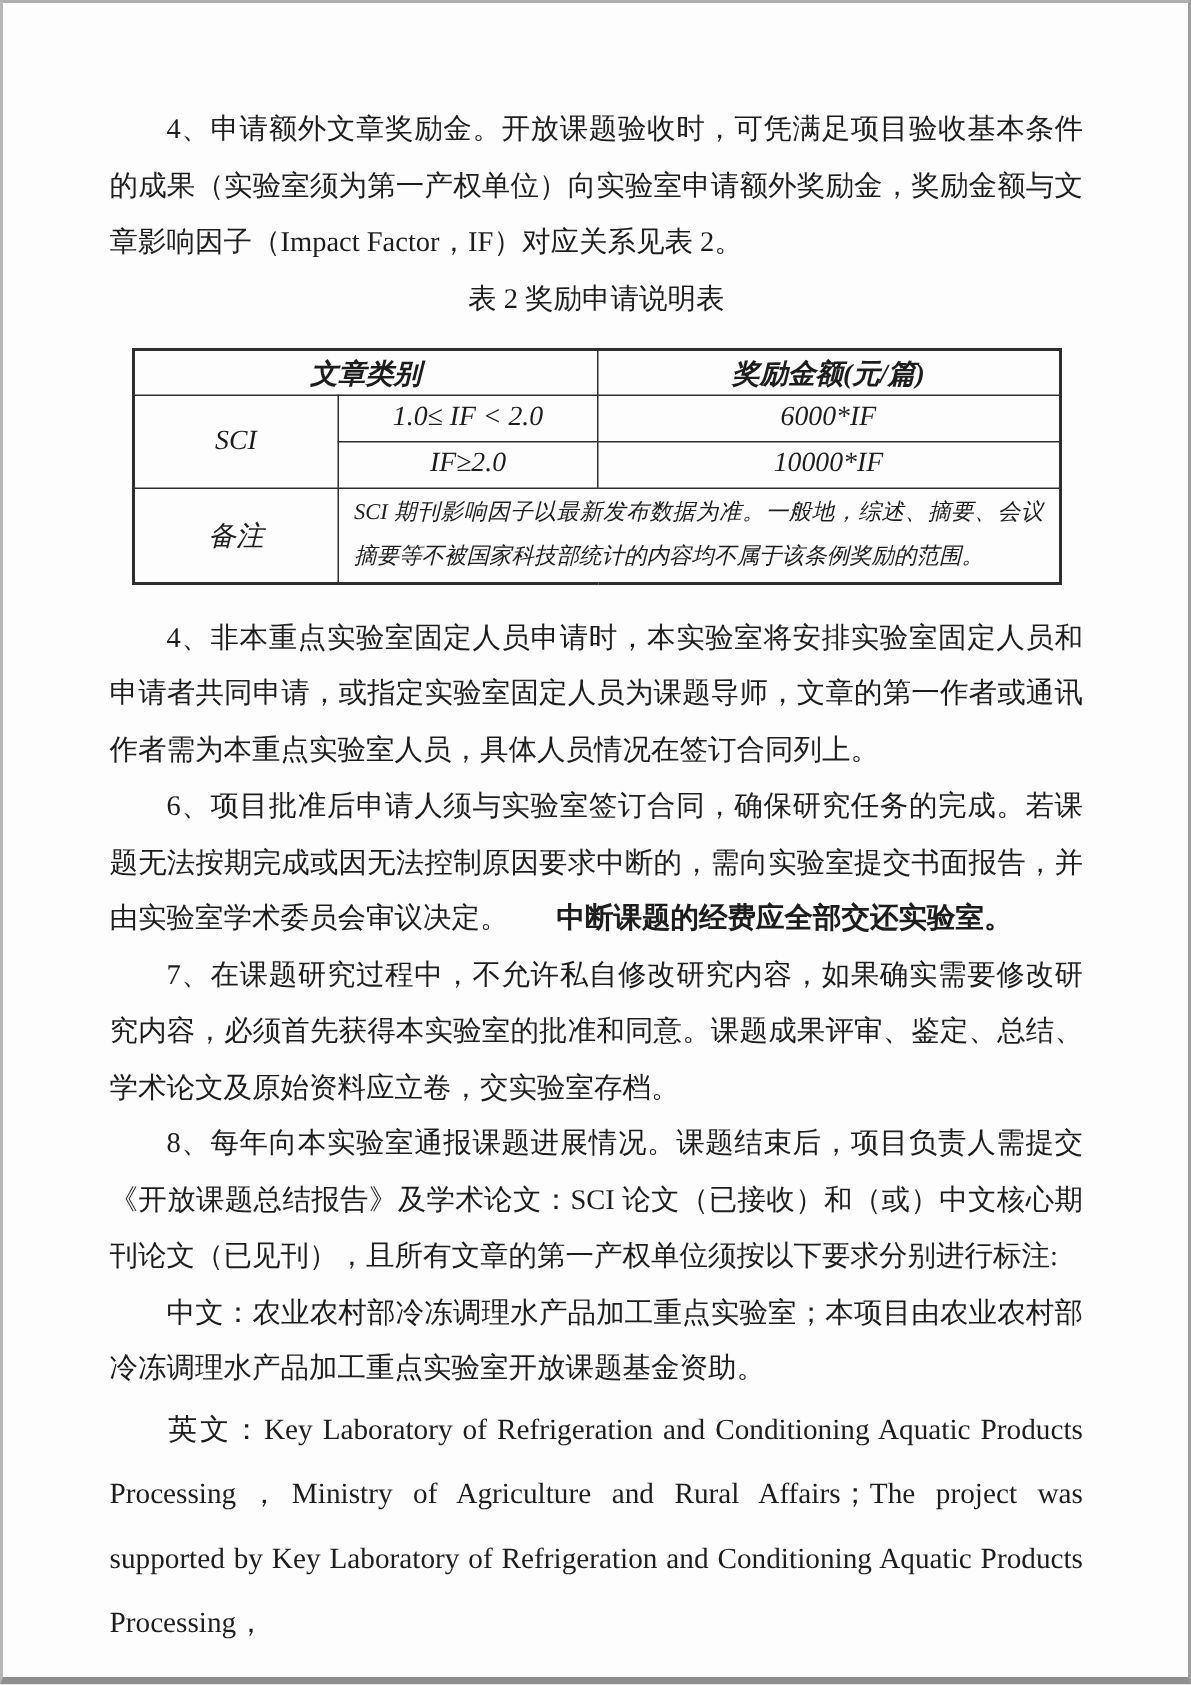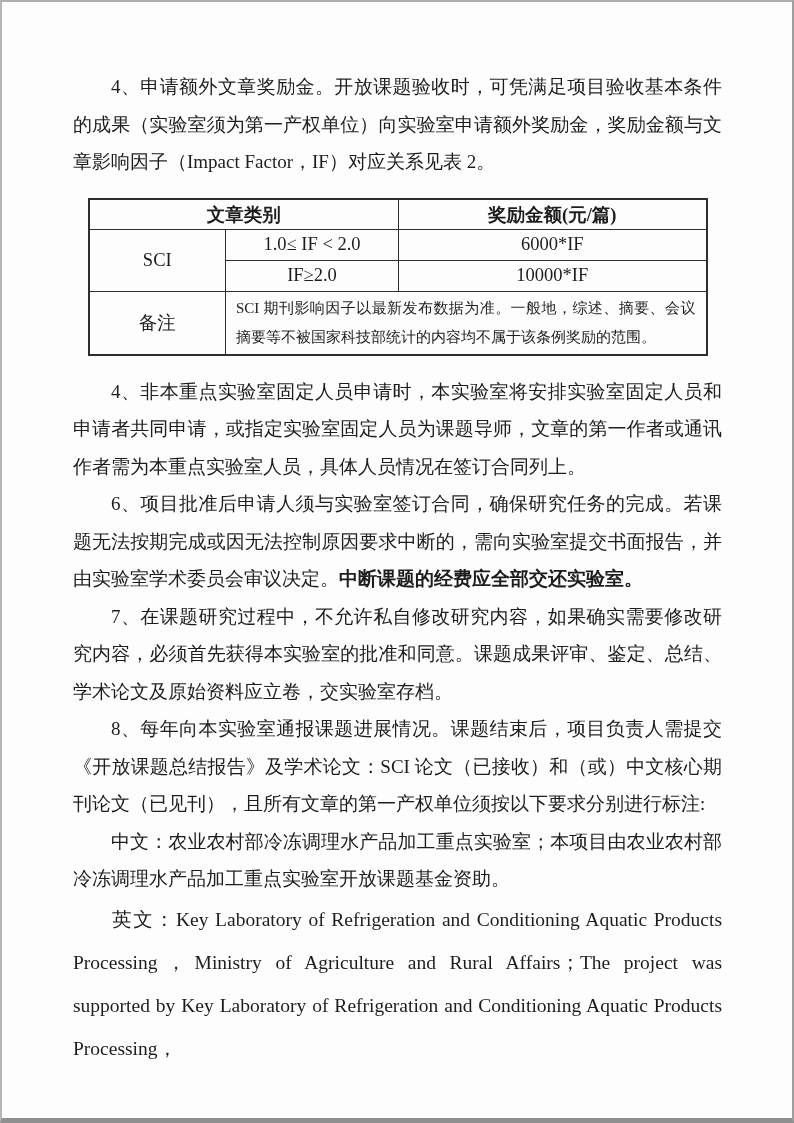--- a/index.html
+++ b/index.html
@@ -18,34 +18,35 @@
     color: #1d1d1d;
   }
   .para {
     margin: 0;
     font-size: 19px;
     line-height: 37.5px;
     text-align: justify;
     text-justify: inter-ideograph;
     text-indent: 2em;
   }
-  .para .bold { font-weight: 700; }
+  .para .bold { font-weight: 700; margin-left: 32px; }
   .caption {
     margin: 4px 0 6px;
     font-size: 19px;
     line-height: 30px;
     text-align: center;
     text-indent: 0;
   }
   table.reward {
     border-collapse: collapse;
     table-layout: fixed;
     width: 618px;
     margin: 17px auto;
     border: 2px solid #2e2e2e;
+    font-style: italic;
   }
   table.reward th, table.reward td {
     border: 1px solid #2e2e2e;
     text-align: center;
     vertical-align: middle;
     font-size: 18.5px;
     padding: 0;
     overflow: hidden;
   }
   table.reward th { font-weight: 700; height: 29px; }
@@ -60,20 +61,21 @@
   .p5 { margin-top: 5px; }
   .p-en { line-height: 43px; font-size: 19.5px; }
 </style>
 </head>
 <body>
 
 <div class="page">
 
   <p class="para">4、申请额外文章奖励金。开放课题验收时，可凭满足项目验收基本条件的成果（实验室须为第一产权单位）向实验室申请额外奖励金，奖励金额与文章影响因子（Impact Factor，IF）对应关系见表 2。</p>
 
+  <p class="para caption">表 2 奖励申请说明表</p>
 
   <table class="reward">
     <colgroup>
       <col style="width:137px">
       <col style="width:173px">
       <col style="width:308px">
     </colgroup>
     <tbody>
         <tr>
       <th colspan="2">文章类别</th>

